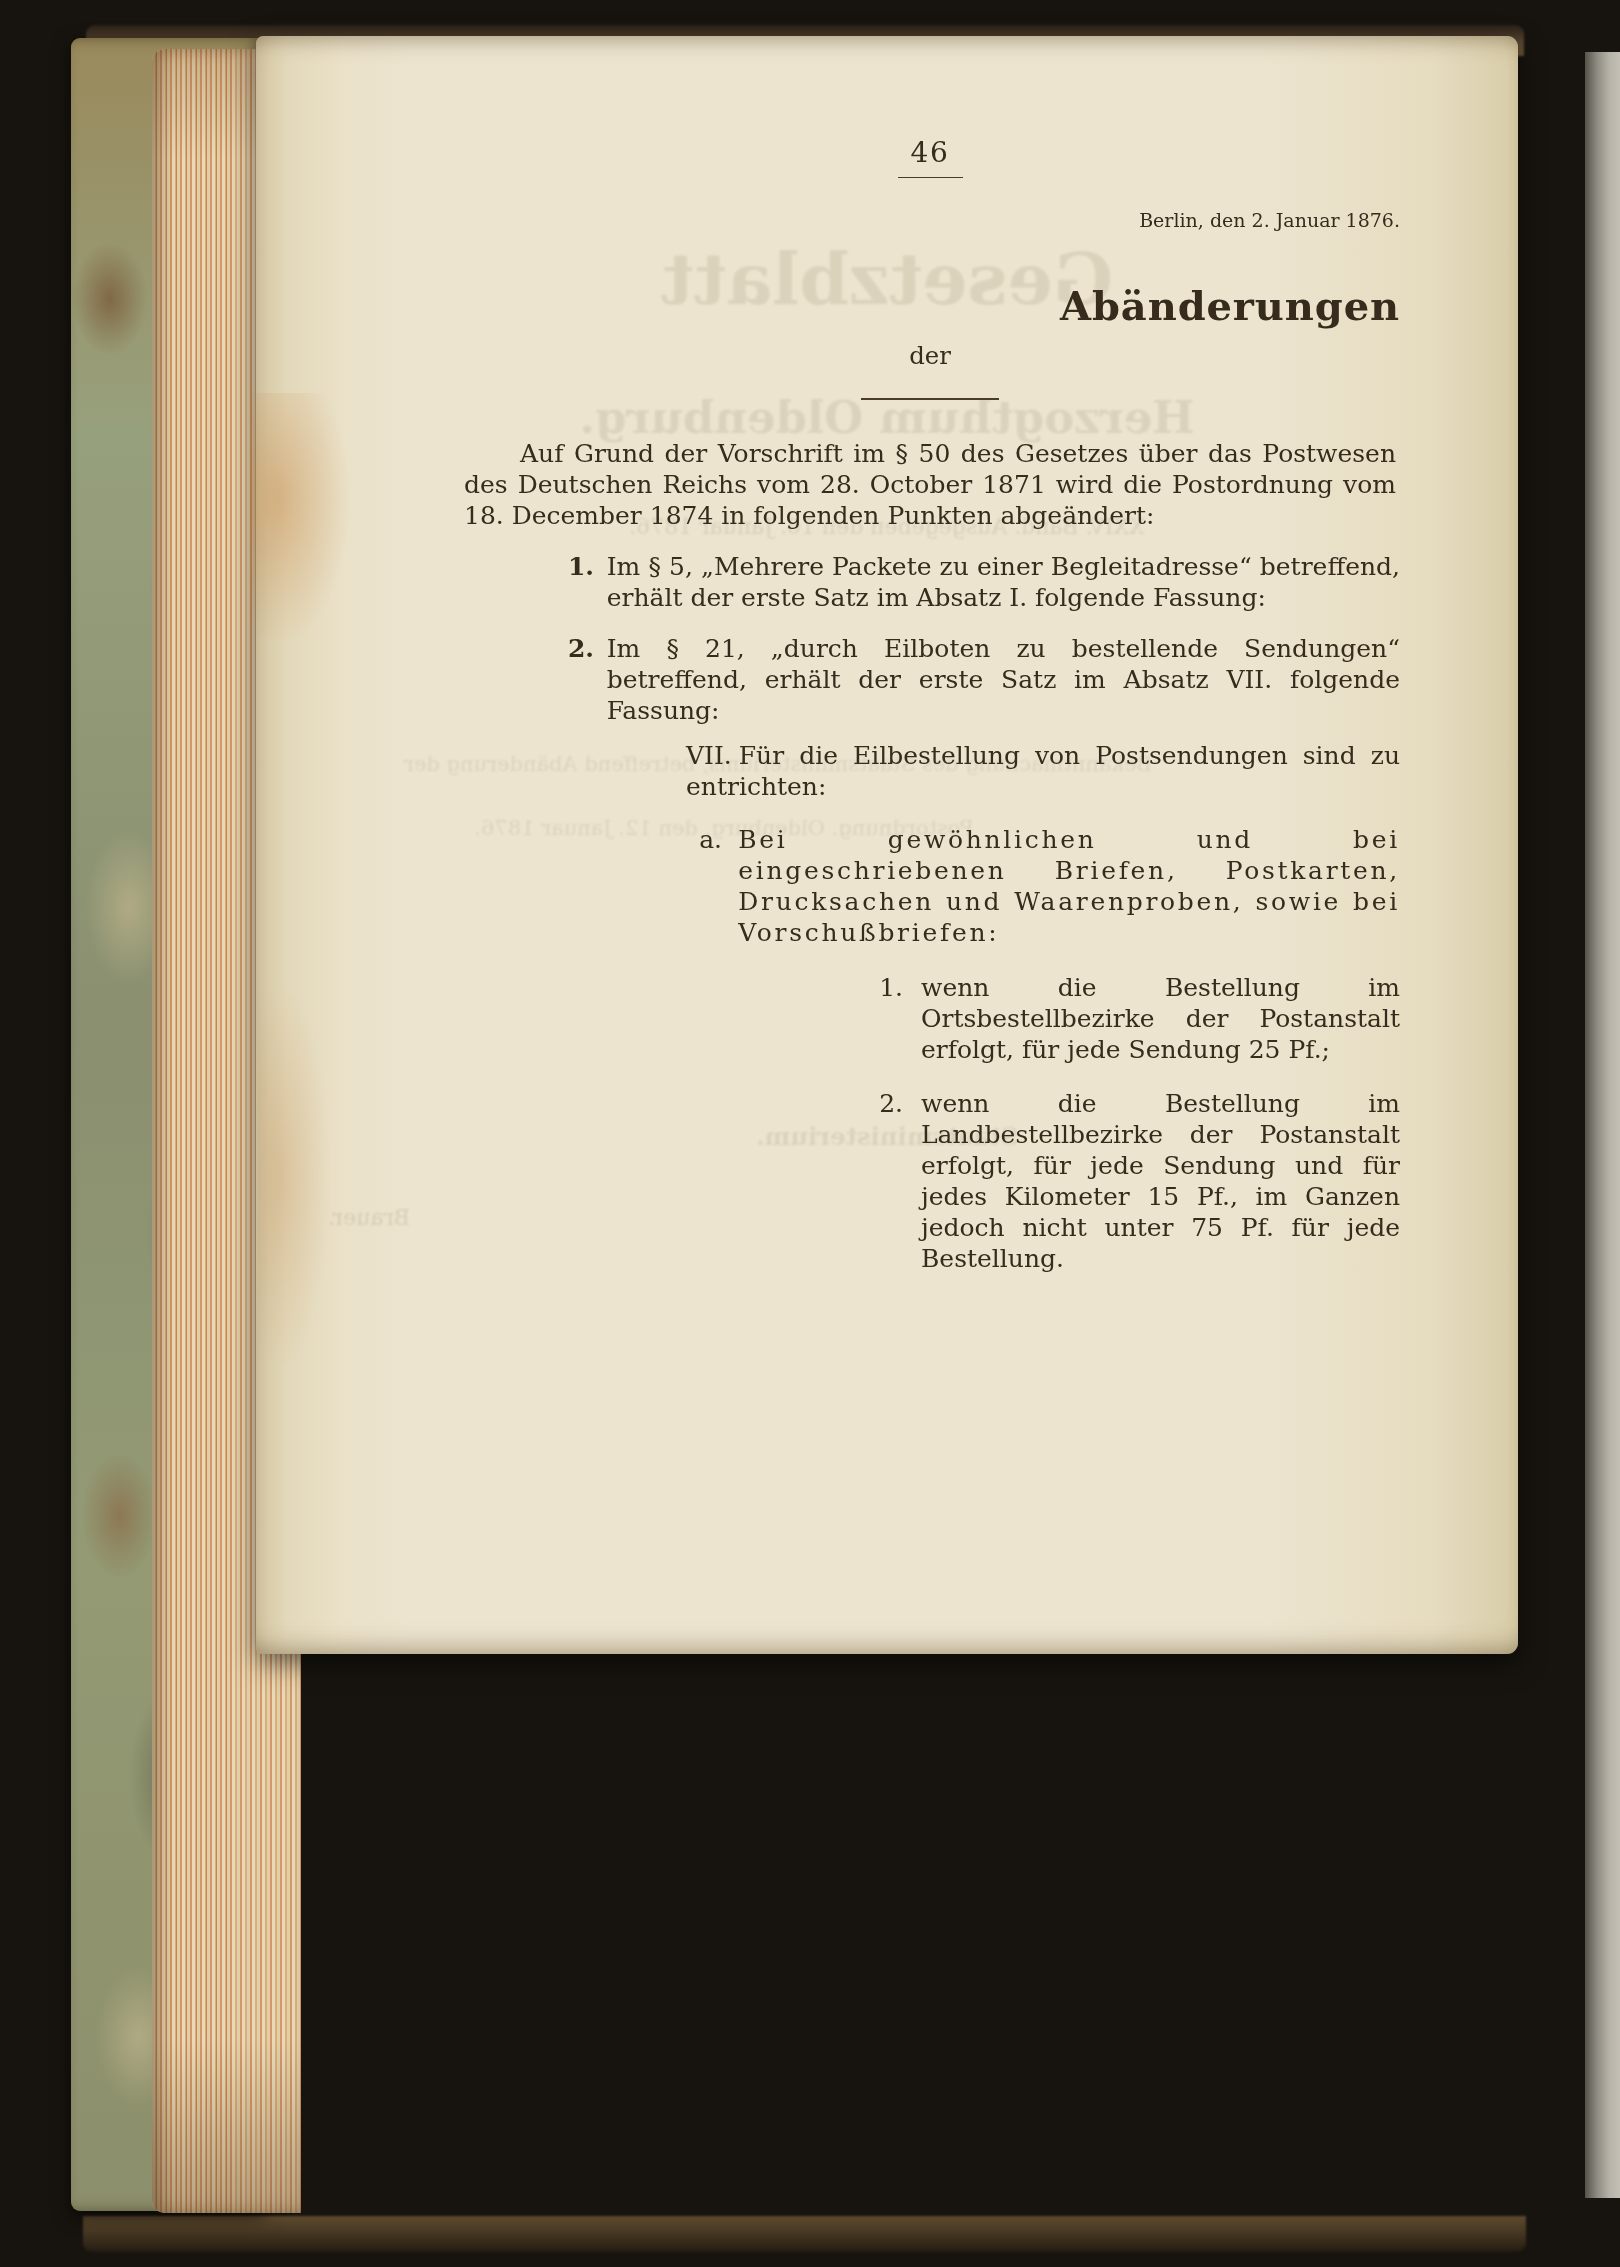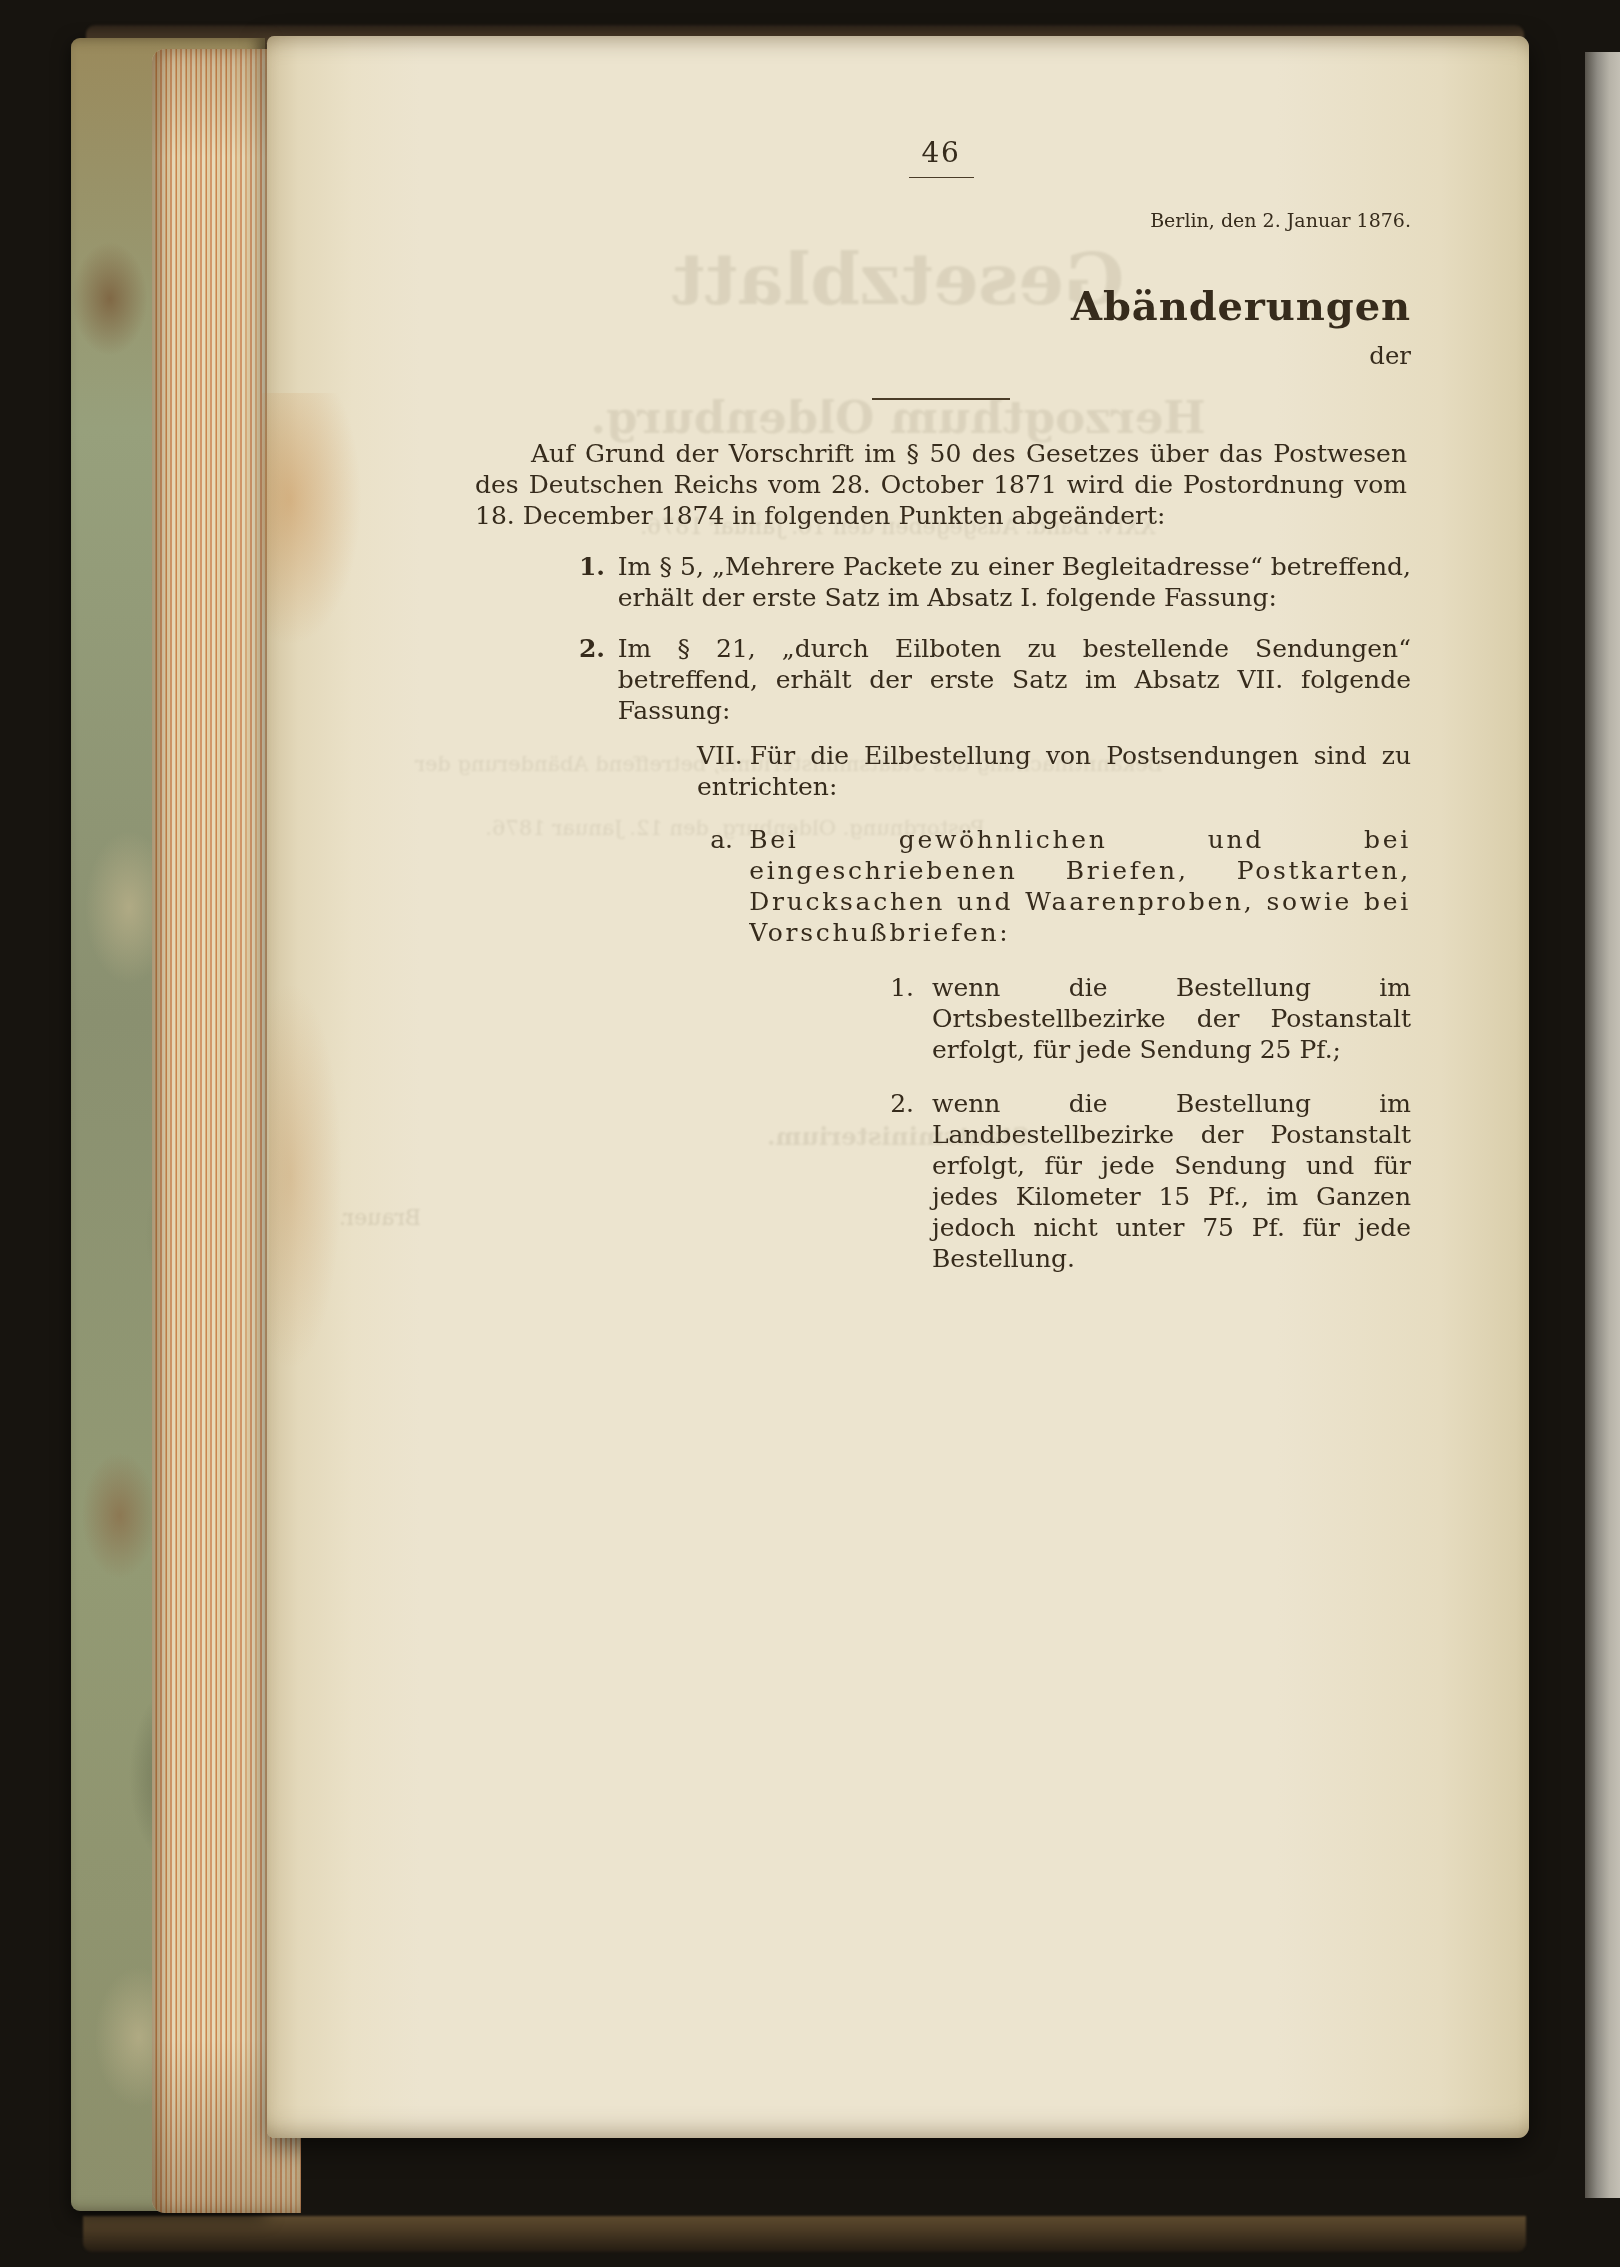--- a/index.html
+++ b/index.html
@@ -45,21 +45,21 @@
         #e3cfa6 5.4px,#e3cfa6 8.1px,
         #d2976a 8.1px,#d2976a 10px);
     box-shadow:inset 9px 0 14.5px rgba(80,50,20,.45);
   }
   .facing-page-edge{
     position:absolute;left:1585px;top:52px;width:35px;height:2146px;
     background:linear-gradient(90deg,#56524a,#8f8c84 35%,#b7b3a8 70%,#c4c0b5);
   }
   
   .page{
-    position:absolute;left:267px;top:36px;width:1262px;height:2102px;
+    position:absolute;left:256px;top:36px;width:1262px;height:1618px;
     border-radius:7.2px 11px 11px 7.2px;
     background:linear-gradient(90deg,#d3c5a2 0px,#e3d8ba 31px,#eae1c8 86px,#ece4cf 154px,#ece4cf 80%,#e6dcc0 93%,#d8cca8 100%);
     box-shadow:
       0 9px 27px rgba(0,0,0,.55),
       inset 0 18px 22px -16.3px rgba(95,75,42,.55),
       inset 0 -20px 23.5px -16.3px rgba(95,75,42,.5);
   }
   .stain-a{
     position:absolute;left:-5.4px;top:357px;width:100px;height:253px;z-index:1;
     background:radial-gradient(ellipse at 28% 42%, rgba(193,121,48,.38), rgba(193,121,48,0) 70%);
@@ -85,21 +85,21 @@
   
   .content{
     position:relative;z-index:2;
     padding:101px 118px 0 204px;
     color:#362b1c;font-size:25px;line-height:31px;
   }
   .pagenum{ text-align:center;font-size:28px;letter-spacing:1.8px; }
   .pagenum-rule{ width:65px;border-top:1.8px solid #4a3c28;margin:9px auto 0; }
   .dateline{ text-align:right;margin-top:27px;font-size:19px; }
   .h1{ text-align:right;margin-top:49px;font-size:40px;font-weight:bold;line-height:1.05;letter-spacing:0.9px; }
-  .h2{ text-align:right;margin-top:12.7px;font-size:24.4px; }
+  .h2{ text-align:center;margin-top:12.7px;font-size:24.4px; }
   .h3{ text-align:center;margin-top:11px;font-size:33px;font-weight:bold;letter-spacing:0.5px; }
   .title-rule{ width:138px;border-top:2.7px solid #4a3c28;margin:27px auto 0; }
   .intro{ margin:38px 4px 0;text-align:justify;text-indent:56px; }
   .item{ display:grid;grid-template-columns:40px 1fr;column-gap:12.7px;margin:20px 0 0 94px; }
   .item .num{ text-align:right;font-weight:bold; }
   .item .itext{ text-align:justify; }
   .quote{ margin:12.7px 0 0 226px;text-align:justify;letter-spacing:1.4px; }
   .vii{ margin:14.5px 0 0 226px;text-align:justify; }
   .vii .vlabel{ margin-right:7px; }
   .suba{ display:grid;grid-template-columns:36px 1fr;column-gap:16.3px;margin:22px 0 0 226px; }

